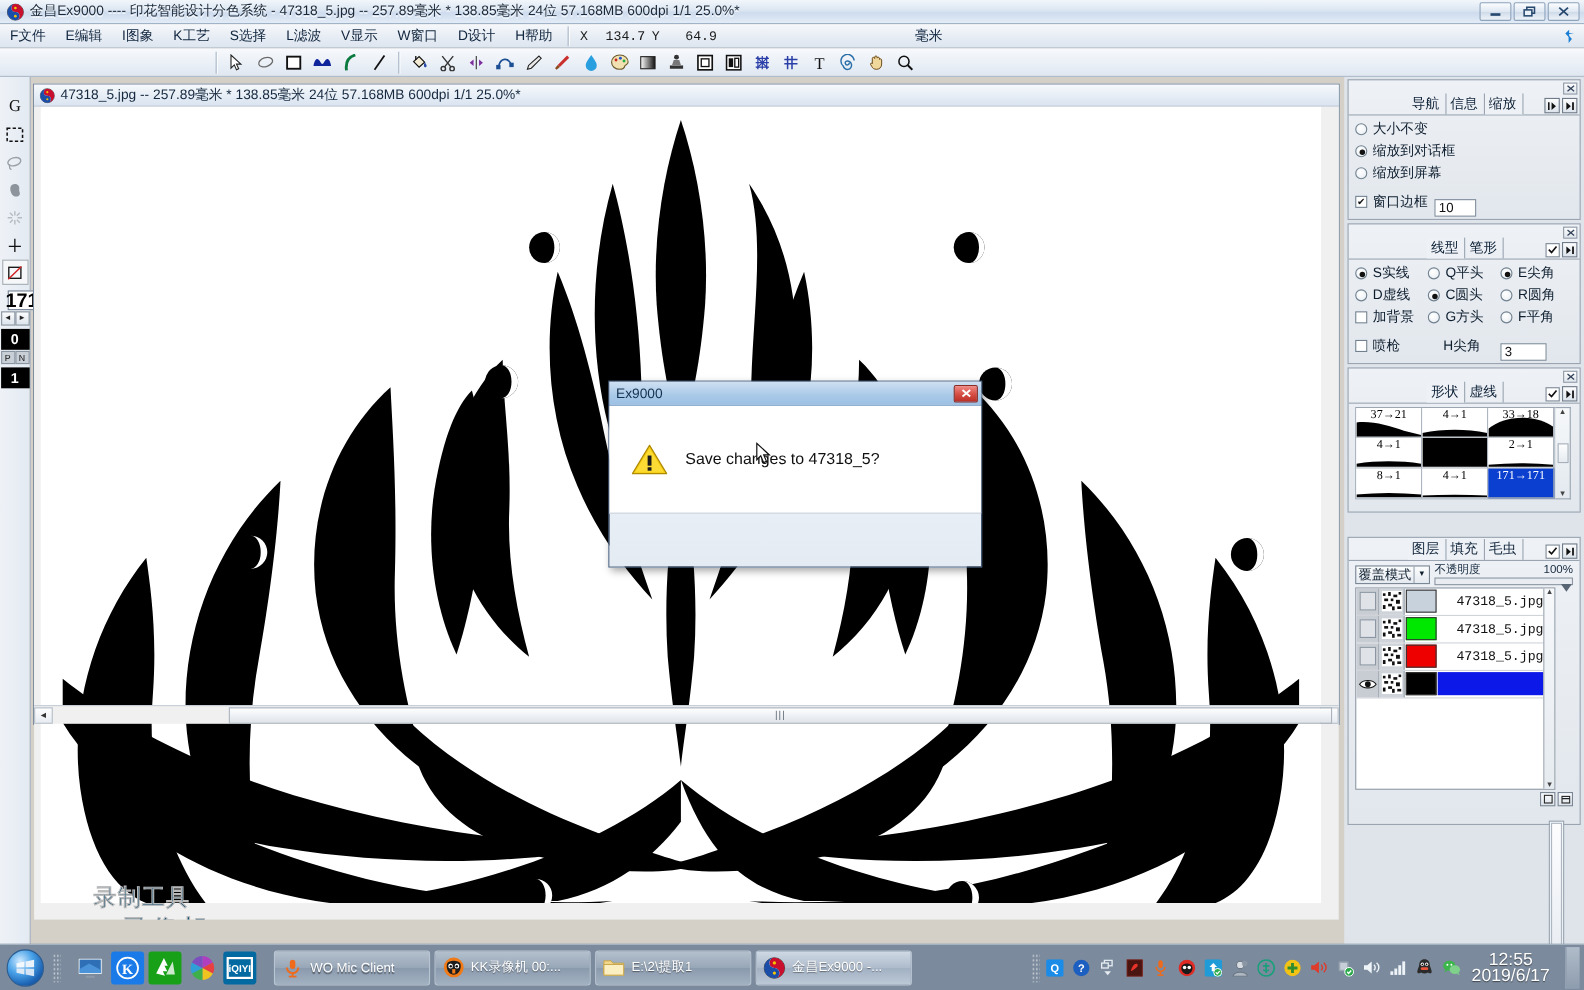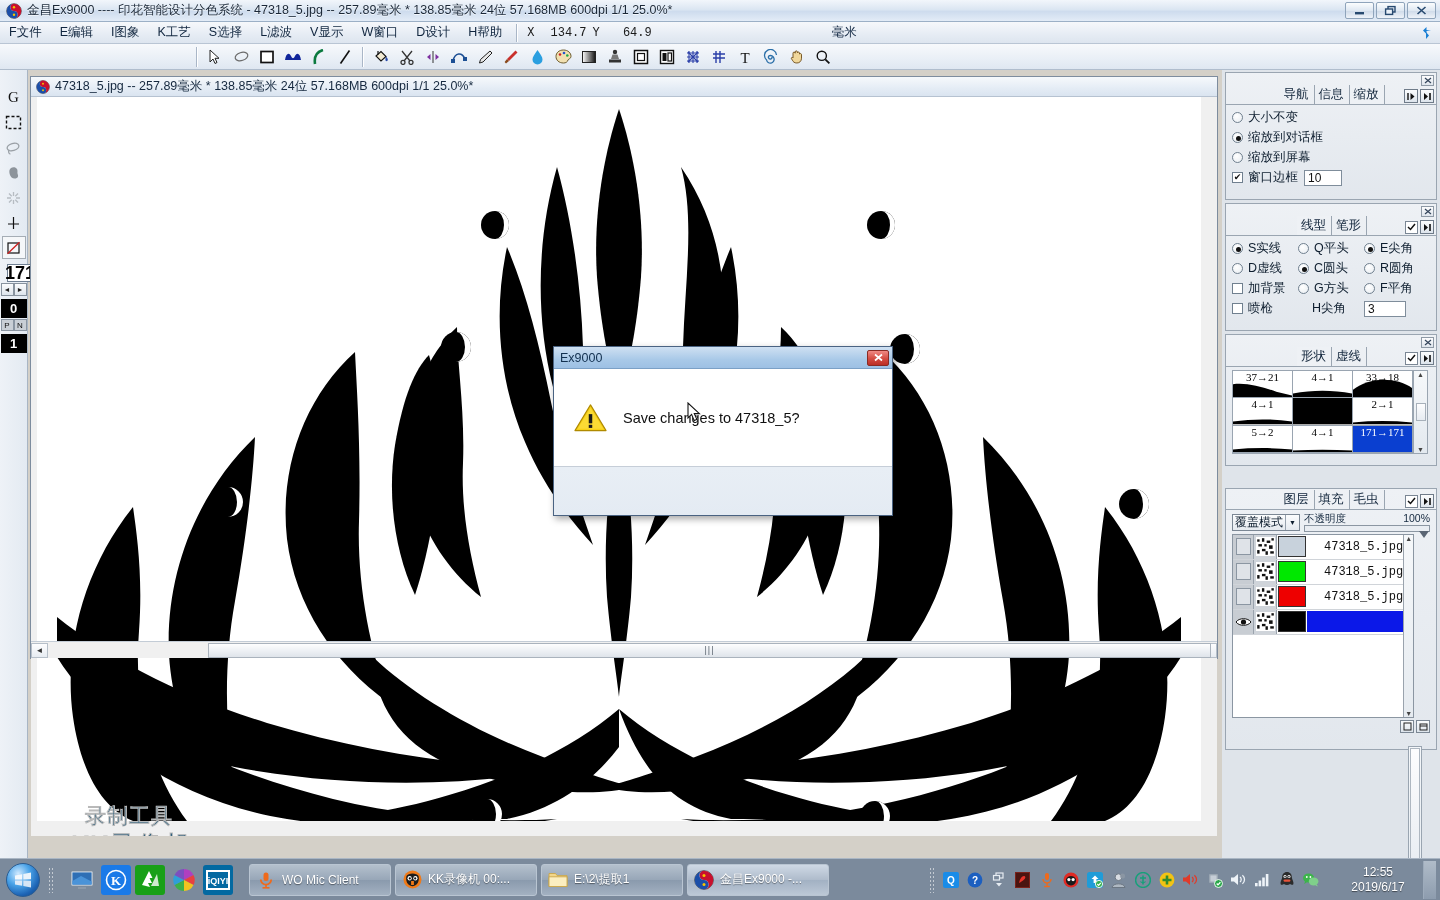--- a/index.html
+++ b/index.html
@@ -198,21 +198,21 @@
     border-radius: 50%; background: #111;
   }
   .chk {
     width: 11px; height: 11px; border: 1px solid #70808f; background: #fff;
     margin-right: 5px; flex: none; display: flex; align-items: center; justify-content: center;
   }
   .chk.on::after { content: "✔"; font-size: 9px; color: #111; line-height: 1; }
   .rlabel { font-size: 12.5px; color: #0d1d2e; white-space: nowrap; }
   .num-input {
     height: 16px; background: #fff; border: 1px solid #7f8d9b;
-    font-size: 12px; color: #111; padding: 0 3px; display: flex; align-items: center;
+    font-size: 12px; color: #111; padding: 0 3px; display: flex; align-items: center; margin-top: 12px;
   }
 
   .grid3 { display: grid; grid-template-columns: 1fr 1fr 1fr; row-gap: 3px; }
   .grid3 .radio-row { margin-bottom: 0; }
 
   
   .shapegrid {
     display: grid; grid-template-columns: repeat(3, 1fr);
     border: 1px solid #9aa5b1; background: #fff; width: 182px; height: 84px;
   }
@@ -367,21 +367,21 @@
   }
   .task-ico { width: 20px; height: 20px; flex: none; display:flex;align-items:center;justify-content:center; }
   .task-label {
     font-size: 12px; color: #fff; white-space: nowrap; overflow: hidden; text-overflow: ellipsis;
     text-shadow: 0 1px 1px rgba(0,0,0,.45);
   }
   .tray { margin-left: auto; display: flex; align-items: center; gap: 6px; padding-right: 4px; }
   .tray-icons { display: flex; align-items: center; gap: 7px; }
   .tray-ico { width: 17px; height: 17px; display:flex;align-items:center;justify-content:center; }
   .clock {
-    text-align: center; color: #fff; font-size: 12px; line-height: 15px; margin-left: 22px;
+    text-align: center; color: #fff; font-size: 16px; line-height: 15px; margin-left: 4px;
     text-shadow: 0 1px 1px rgba(0,0,0,.5); min-width: 62px;
   }
   .show-desktop {
     width: 13px; height: 38px; margin-left: 8px; border-left: 1px solid #9dabbb;
     background: linear-gradient(to bottom,#b0bcc9,#8d9cae);
   }
 </style>
 </head>
 <body>
 
@@ -915,21 +915,21 @@
                 <rect x="0" y="0" width="60" height="28" fill="#000"></rect>
               </svg>
           </div>
           <div class="shapecell">
             <span>2→1</span>
             <svg class="blob" viewBox="0 0 60 28" preserveAspectRatio="none">
                 <path d="M0 26 C20 24 40 24 60 26 L60 28 L0 28z" fill="#000"></path>
               </svg>
           </div>
           <div class="shapecell">
-            <span>5→2</span>
+            <span>8→1</span>
             <svg class="blob" viewBox="0 0 60 28" preserveAspectRatio="none">
                 <path d="M0 25 C20 23 40 23 60 25 L60 28 L0 28z" fill="#000"></path>
               </svg>
           </div>
           <div class="shapecell">
             <span>4→1</span>
             <svg class="blob" viewBox="0 0 60 28" preserveAspectRatio="none">
                 <path d="M0 26 C20 25 40 25 60 26 L60 28 L0 28z" fill="#000"></path>
               </svg>
           </div>

